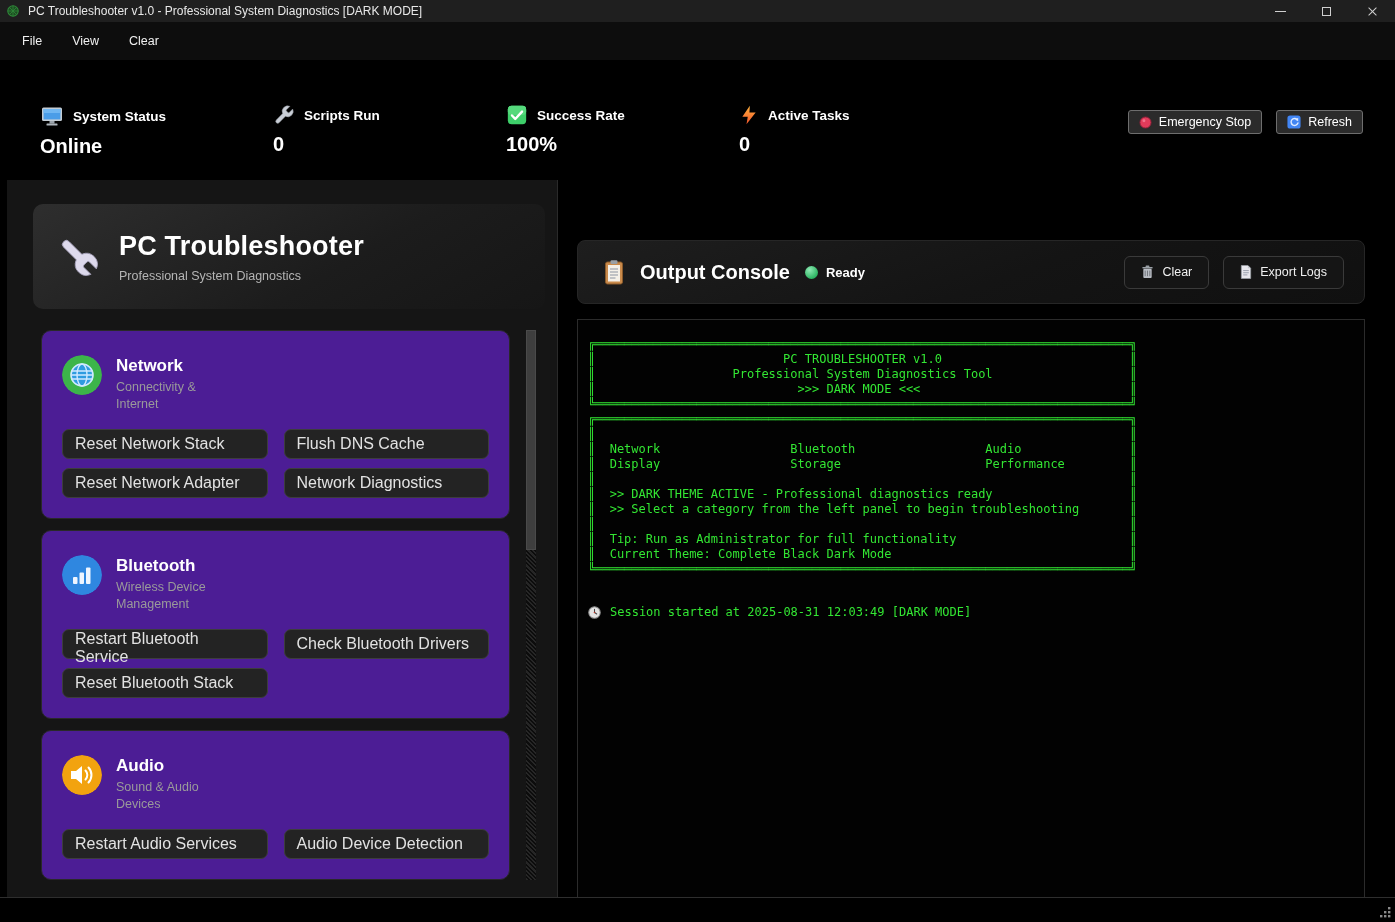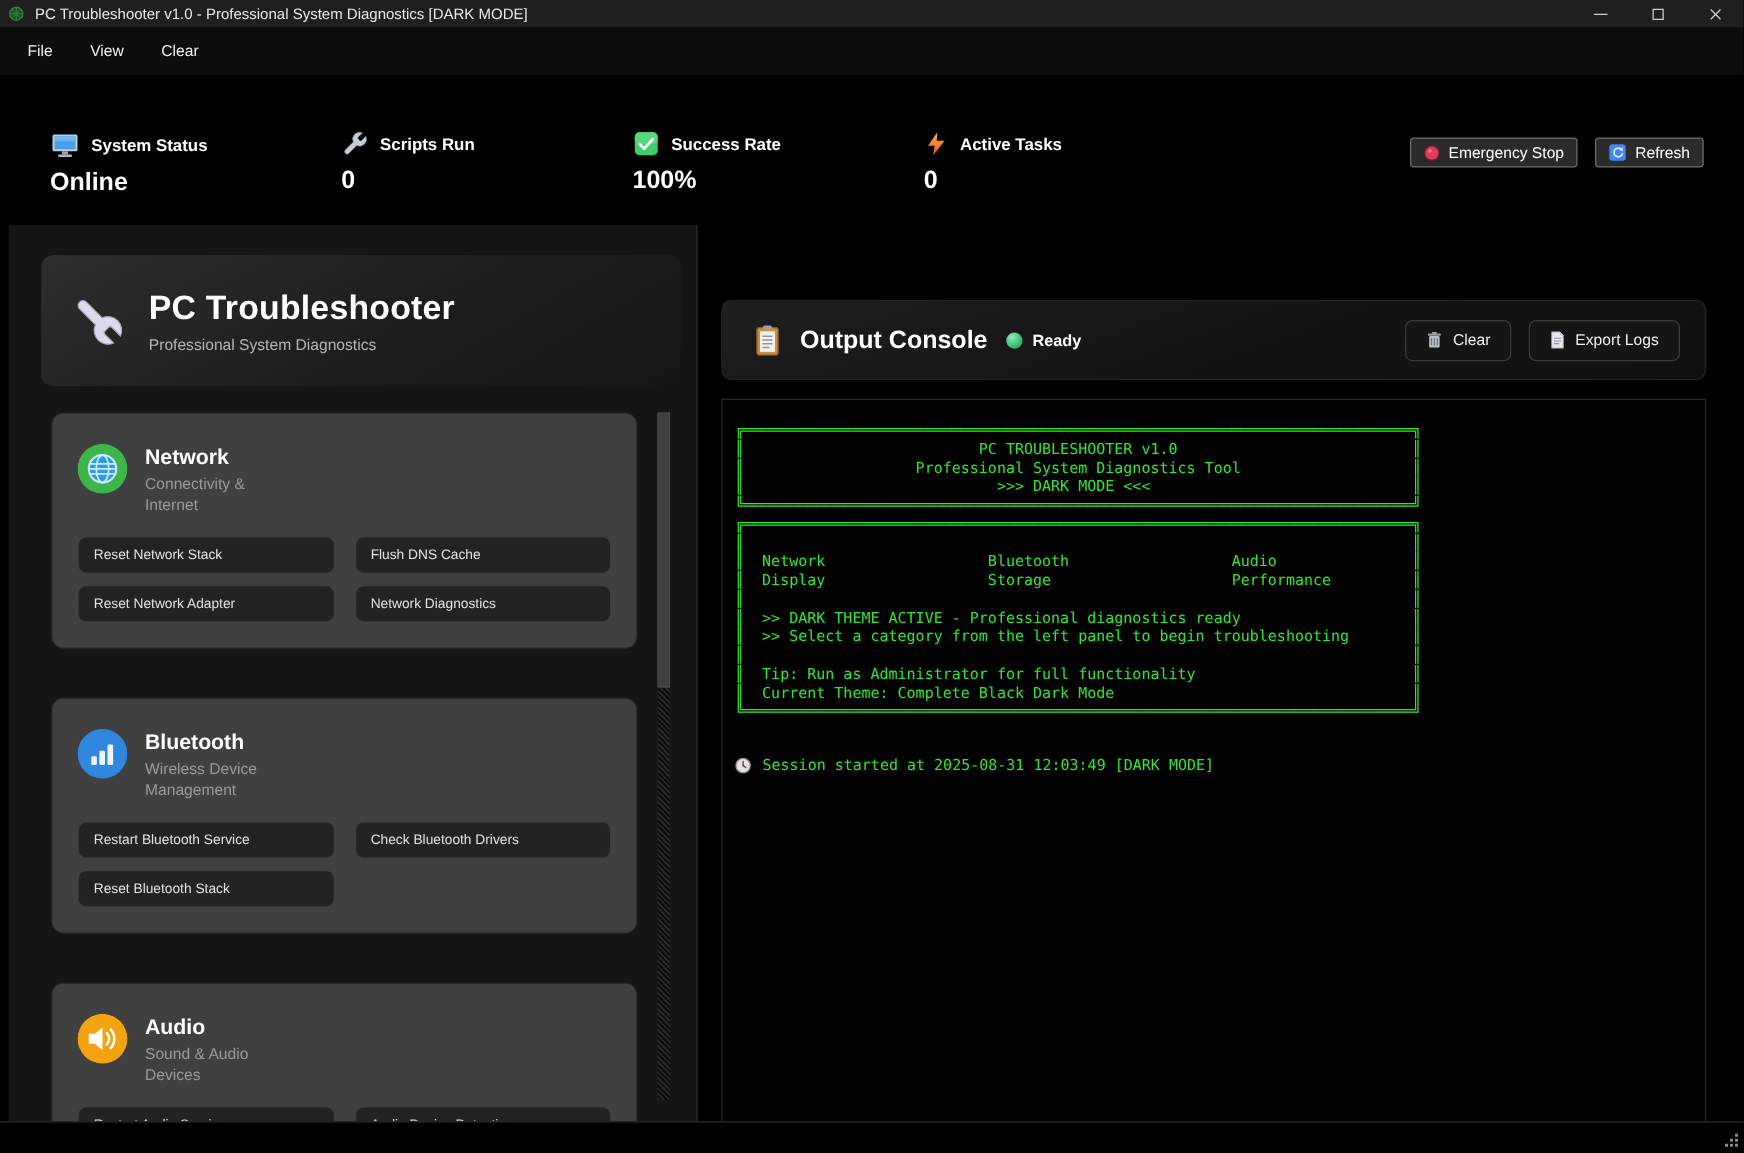--- a/index.html
+++ b/index.html
@@ -40,27 +40,27 @@
   
   .side-header { width:512px; height:105px; margin-left:7px; border-radius:10px;
     background:linear-gradient(150deg,#2e2e2e 0%,#1c1c1c 60%,#161616 100%);
     display:flex; align-items:center; padding:0 24px; }
   .side-header .big-wrench { width:44px; height:44px; margin-right:18px; }
   .side-title { font-size:27px; font-weight:bold; color:#fff; letter-spacing:.2px; }
   .side-sub { font-size:12.5px; color:#b5b5b5; margin-top:7px; }
 
   
   .cards { margin:21px 0 0 15px; width:469px; }
-  .card { background:#404040; border:1px solid #292929; border-radius:10px; padding:24px 20px 20px 20px; margin-bottom:39px; }
+  .card { background:#4c1d95; border:1px solid #292929; border-radius:10px; padding:24px 20px 20px 20px; margin-bottom:11px; }
   .card-head { display:flex; align-items:flex-start; gap:14px; }
   .cat-icon { width:40px; height:40px; border-radius:50%; flex:none; }
   .card-title { font-size:17px; font-weight:bold; color:#fff; margin-top:1px; }
   .card-sub { font-size:12.5px; color:#9a9a9a; line-height:1.32; max-width:125px; margin-top:3px; }
   .card-buttons { display:grid; grid-template-columns:1fr 1fr; gap:9px 16px; margin-top:17px; }
-  .cat-btn { height:30px; background:#232323; border:1px solid #3d3d3d; border-radius:7px; color:#e2e2e2; font-size:11px; text-align:left; padding:0 12px; font-family:"Liberation Sans", sans-serif; }
+  .cat-btn { height:30px; background:#232323; border:1px solid #3d3d3d; border-radius:7px; color:#e2e2e2; font-size:16px; text-align:left; padding:0 12px; font-family:"Liberation Sans", sans-serif; }
 
   
   .scrollbar { position:absolute; right:21px; top:150px; height:550px; width:10px;
     background:repeating-linear-gradient(45deg,#262626 0 1.5px,#0c0c0c 1.5px 3px); }
   .scroll-thumb { width:10px; height:220px; background:#3e3e3e; border:1px solid #4a4a4a; }
 
   
   .console-header { height:64px; border-radius:8px; border:1px solid #262626;
     background:linear-gradient(160deg,#1e1e1e 0%,#141414 55%,#101010 100%);
     display:flex; align-items:center; padding:0 20px 0 24px;margin-top:36px; }

